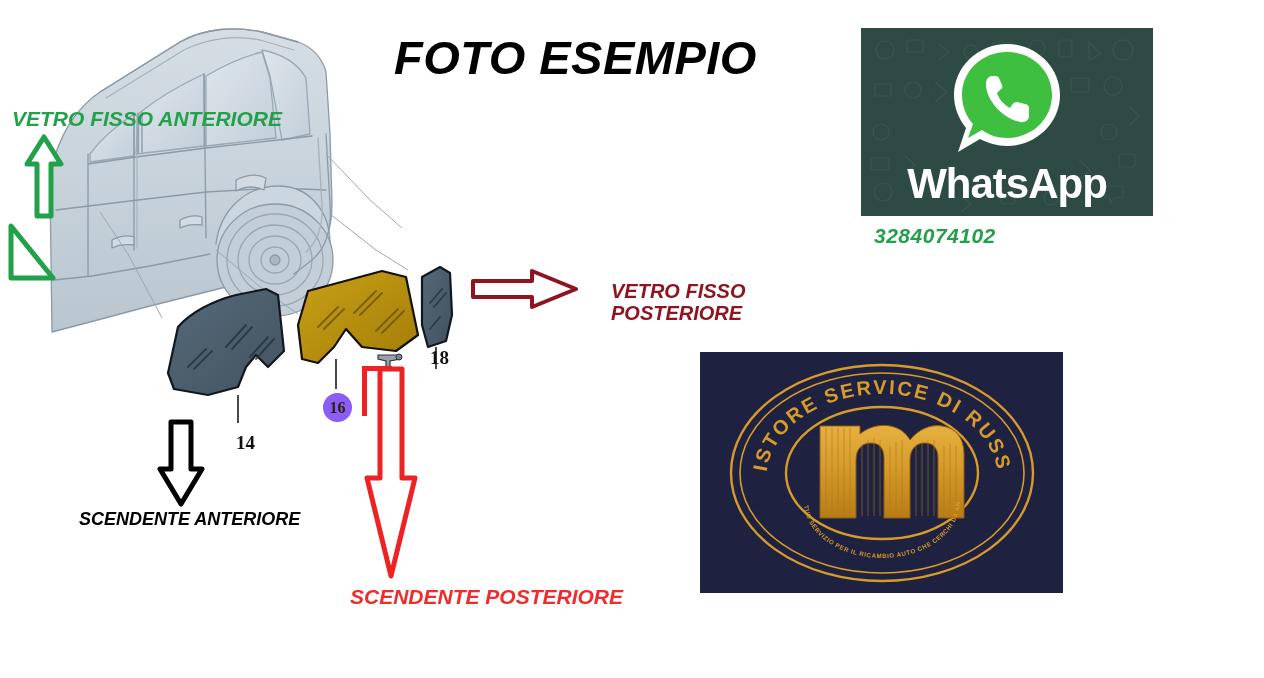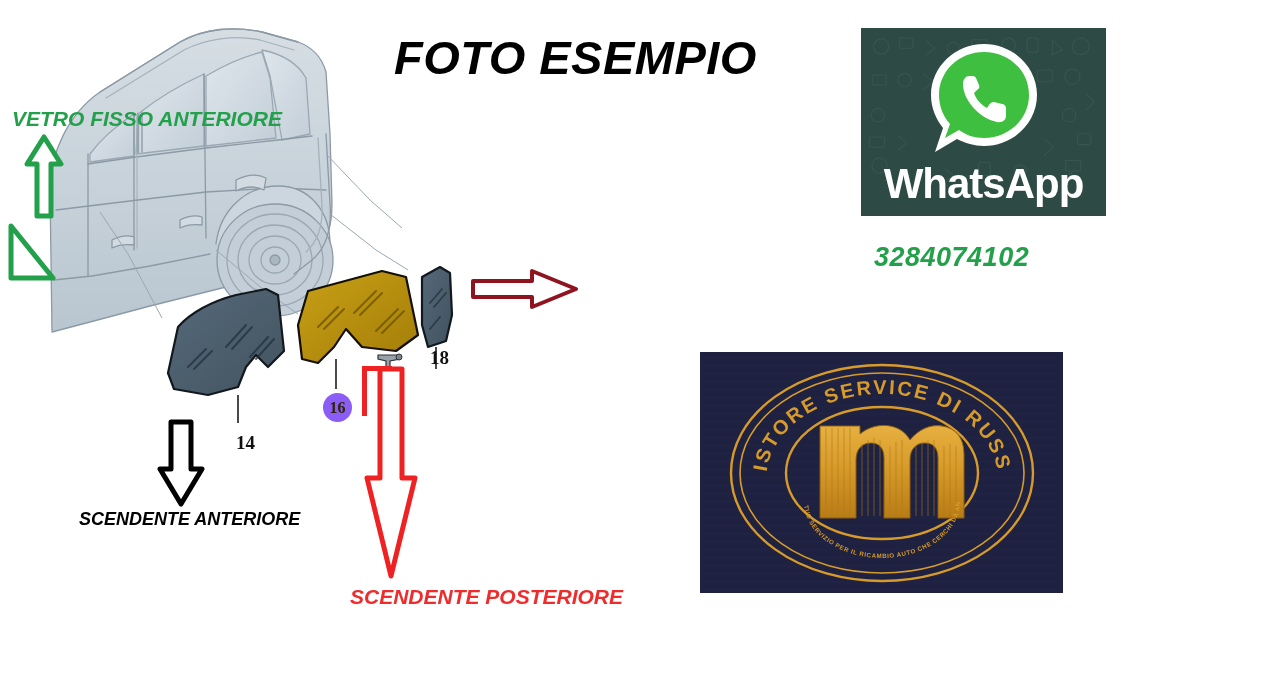--- a/index.html
+++ b/index.html
@@ -73,21 +73,21 @@
   #arrow-green-up { left: 24px; top: 134px; }
   #arrow-green-triangle { left: 6px; top: 222px; }
   #arrow-red-right { left: 470px; top: 268px; }
   #arrow-black-down { left: 157px; top: 419px; }
   #arrow-red-down { left: 362px; top: 366px; }
 
   
   #whatsapp-panel {
     left: 861px;
     top: 28px;
-    width: 245px;
+    width: 292px;
     height: 188px;
     background: #2d4a44;
     overflow: hidden;
   }
   #whatsapp-panel .wa-texture {
     position: absolute;
     left: 0; top: 0; right: 0; bottom: 0;
     opacity: 0.13;
   }
   #whatsapp-logo-mark {
@@ -110,22 +110,22 @@
 
   
   .contact-line {
     font-weight: bold;
     font-style: italic;
     color: #22a04a;
     white-space: nowrap;
   }
   #contact-phone {
     left: 874px;
-    top: 242px;
-    font-size: 27px;
+    top: 224px;
+    font-size: 21px;
     letter-spacing: 0.5px;
   }
   #contact-line1 {
     left: 866px;
     top: 268px;
     font-size: 20.5px;
   }
   #contact-line2 {
     left: 866px;
     top: 296px;
@@ -353,20 +353,24 @@
   </div>
 
   <div class="abs" id="arrow-red-down">
     <svg width="58" height="214" viewBox="0 0 58 214" aria-hidden="true">
       <path d="M29 210 L5 112 L18 112 L18 3 L40 3 L40 112 L53 112 Z" fill="#ffffff" stroke="#ee2222" stroke-width="5" stroke-linejoin="round"></path>
     </svg>
   </div>
 
   <div class="abs callout" id="label-vetro-fisso-anteriore">VETRO FISSO ANTERIORE</div>
 
+  <div class="abs callout" id="label-vetro-fisso-posteriore">
+    <div>VETRO FISSO</div>
+    <div>POSTERIORE</div>
+  </div>
 
   <div class="abs callout" id="label-scendente-anteriore">SCENDENTE ANTERIORE</div>
 
   <div class="abs callout" id="label-scendente-posteriore">SCENDENTE POSTERIORE</div>
 
   <div class="abs" id="whatsapp-panel">
     <svg class="wa-texture" viewBox="0 0 292 188" preserveAspectRatio="none" aria-hidden="true">
       <g stroke="#cfe6da" stroke-width="1.2" fill="none" opacity="0.55">
         <circle cx="24" cy="22" r="9"></circle>
           <rect x="46" y="12" width="16" height="12" rx="2"></rect>

